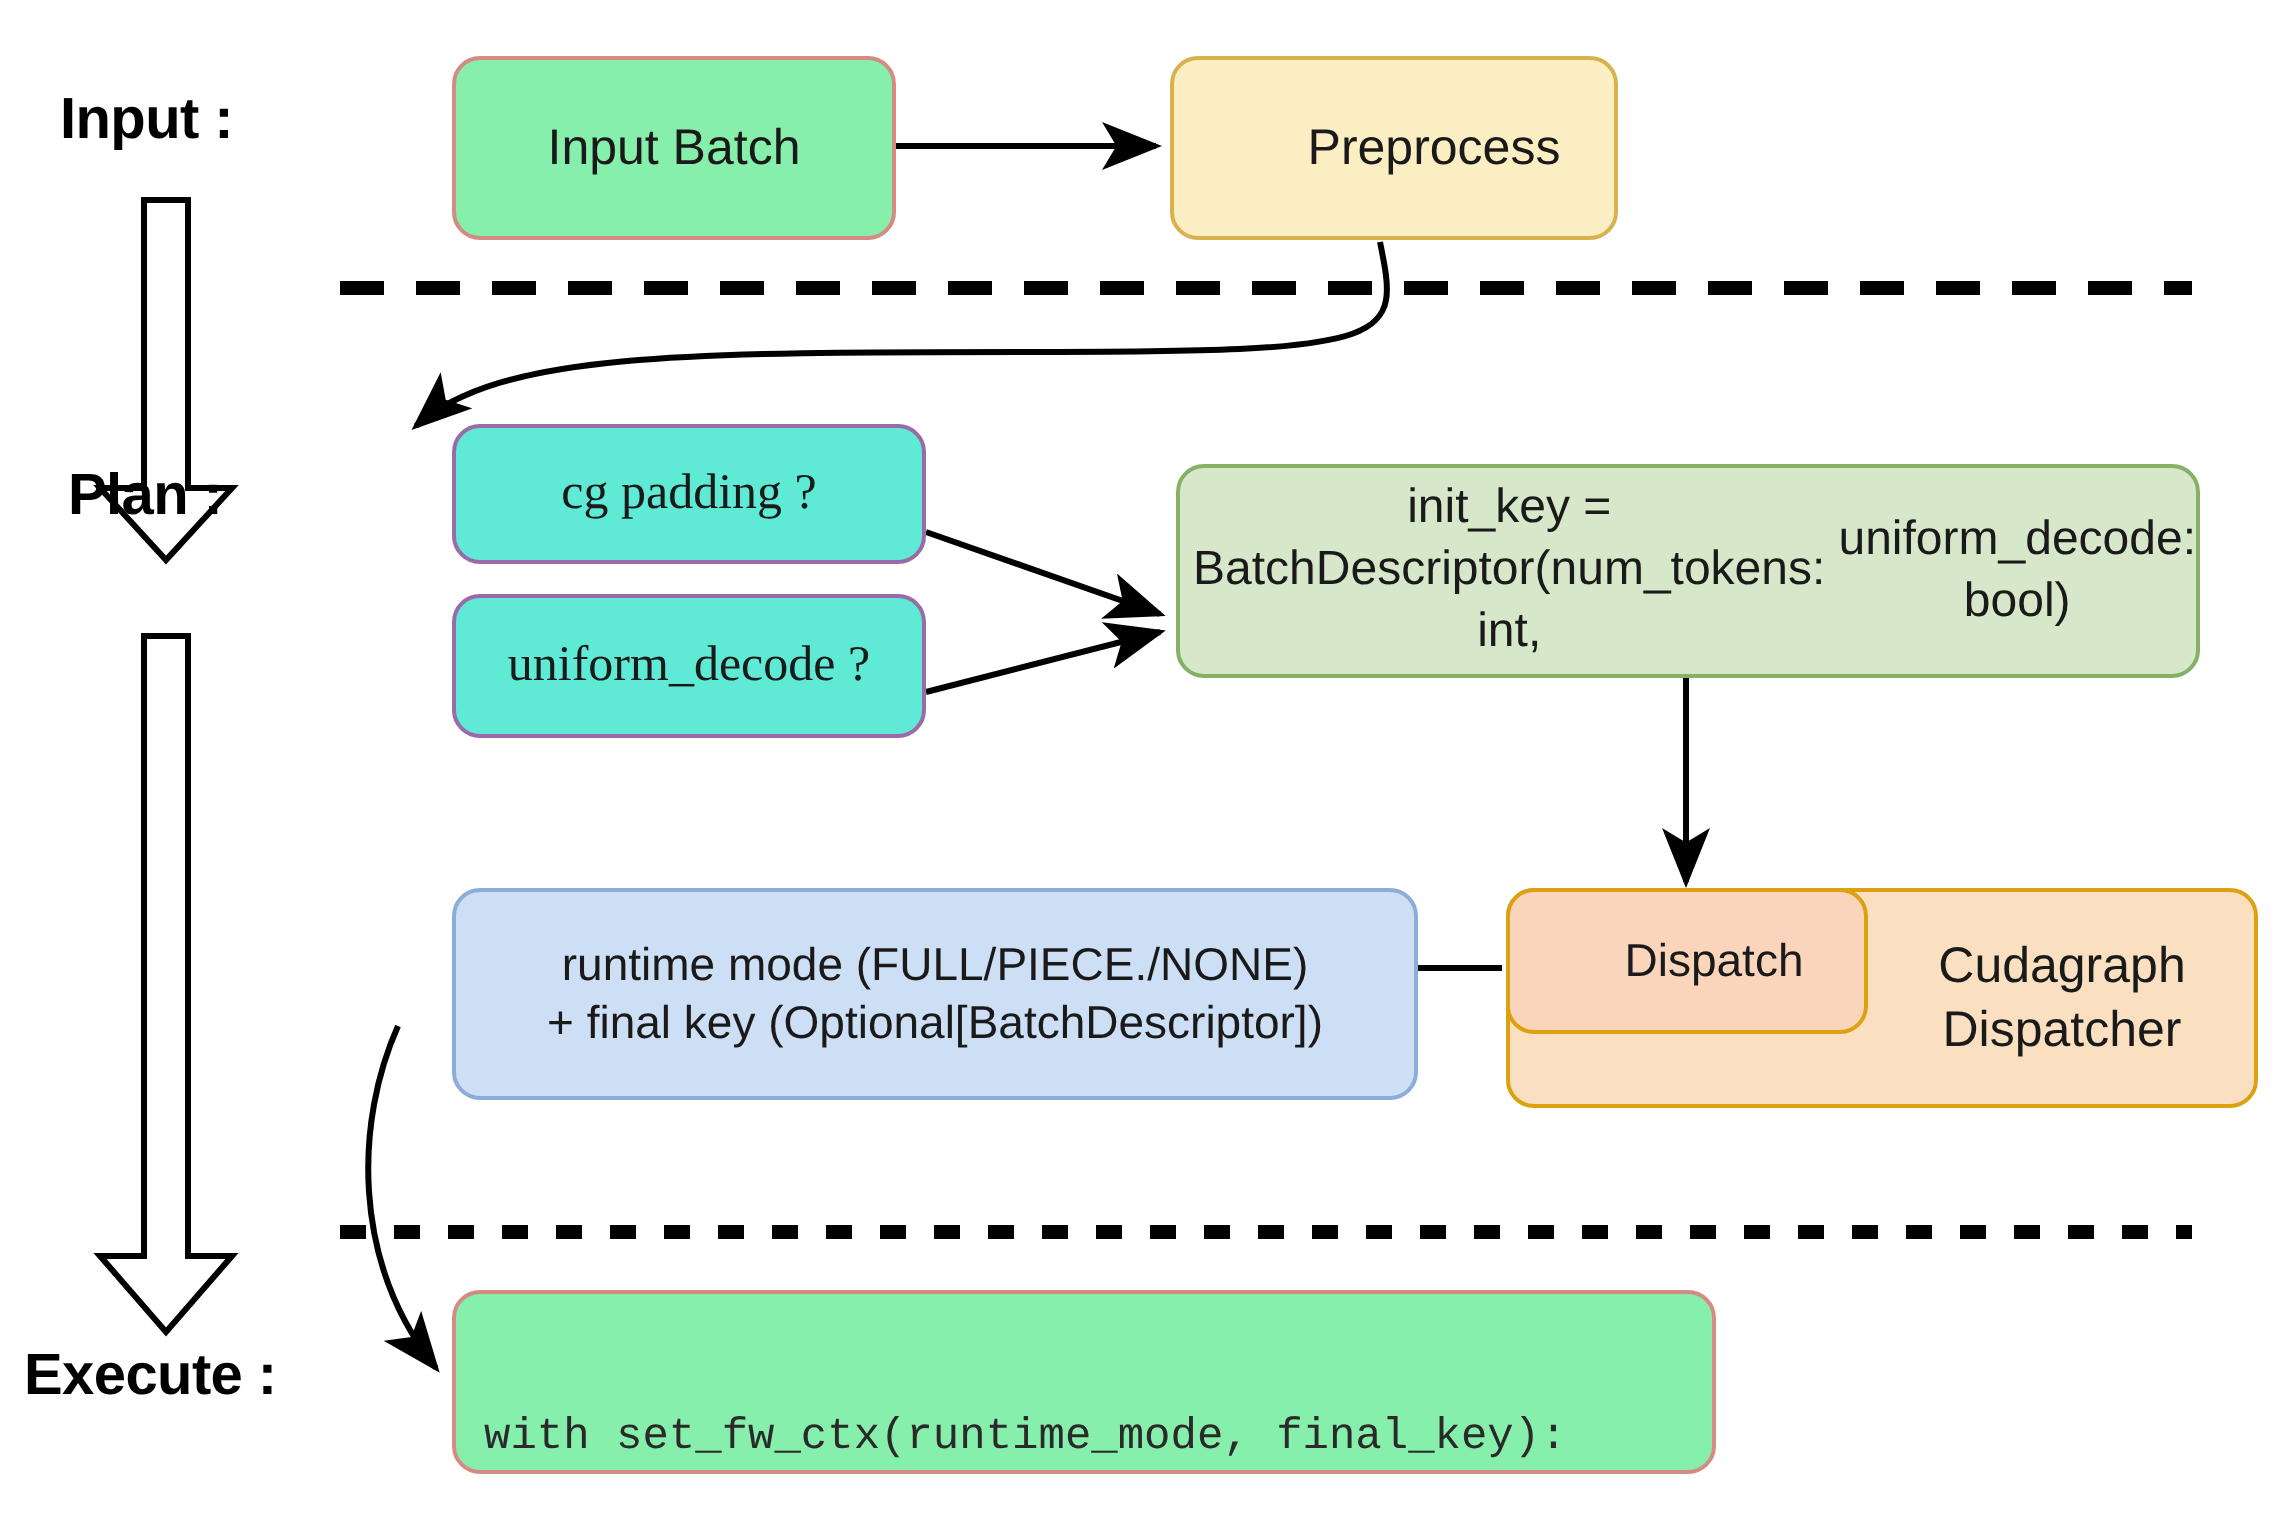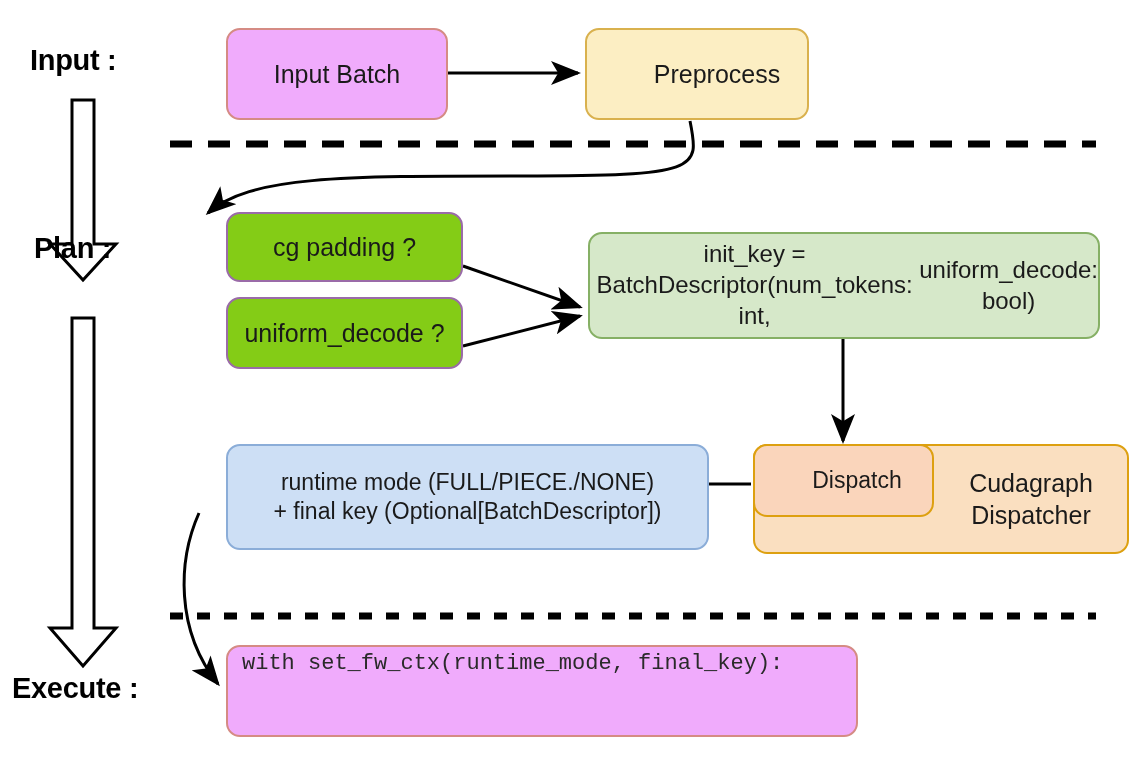--- a/index.html
+++ b/index.html
@@ -40,31 +40,32 @@
     justify-content: center;
     text-align: center;
     font-family: "Liberation Sans", sans-serif;
     color: #1a1a1a;
     border-style: solid;
     border-width: 2px;
     border-radius: 14px;
     line-height: 1.28;
   }
   .node-red {
-    background: #f0abfc;
+    background: #86efac;
     border-color: #d58b84;
   }
   .node-yellow {
     background: #fceec3;
     border-color: #d9b14e;
     padding-left: 40px;
   }
   .node-purple {
-    background: #84cc16;
+    background: #5eead4;
     border-color: #9a6ba8;
+    font-family: Liberation Serif, serif;
   }
   .node-green {
     background: #d6e8c9;
     border-color: #86b065;
   }
   .node-blue {
     background: #cddff5;
     border-color: #8badd8;
   }
   .node-orange-outer {
@@ -73,21 +74,21 @@
   }
   .node-orange-inner {
     background: #fad5bb;
     border-color: #dda010;
   }
   .code-box {
     font-family: "Liberation Mono", monospace;
     font-size: 22px;
     color: #2a2a2a;
     text-align: left;
-    justify-content: flex-start;
+    justify-content: flex-end;
     padding-left: 14px;
     white-space: pre;
     line-height: 1.5;
   }
   .mono-line { display: block; }
 </style>
 </head>
 <body>
 
 <div id="canvas">

